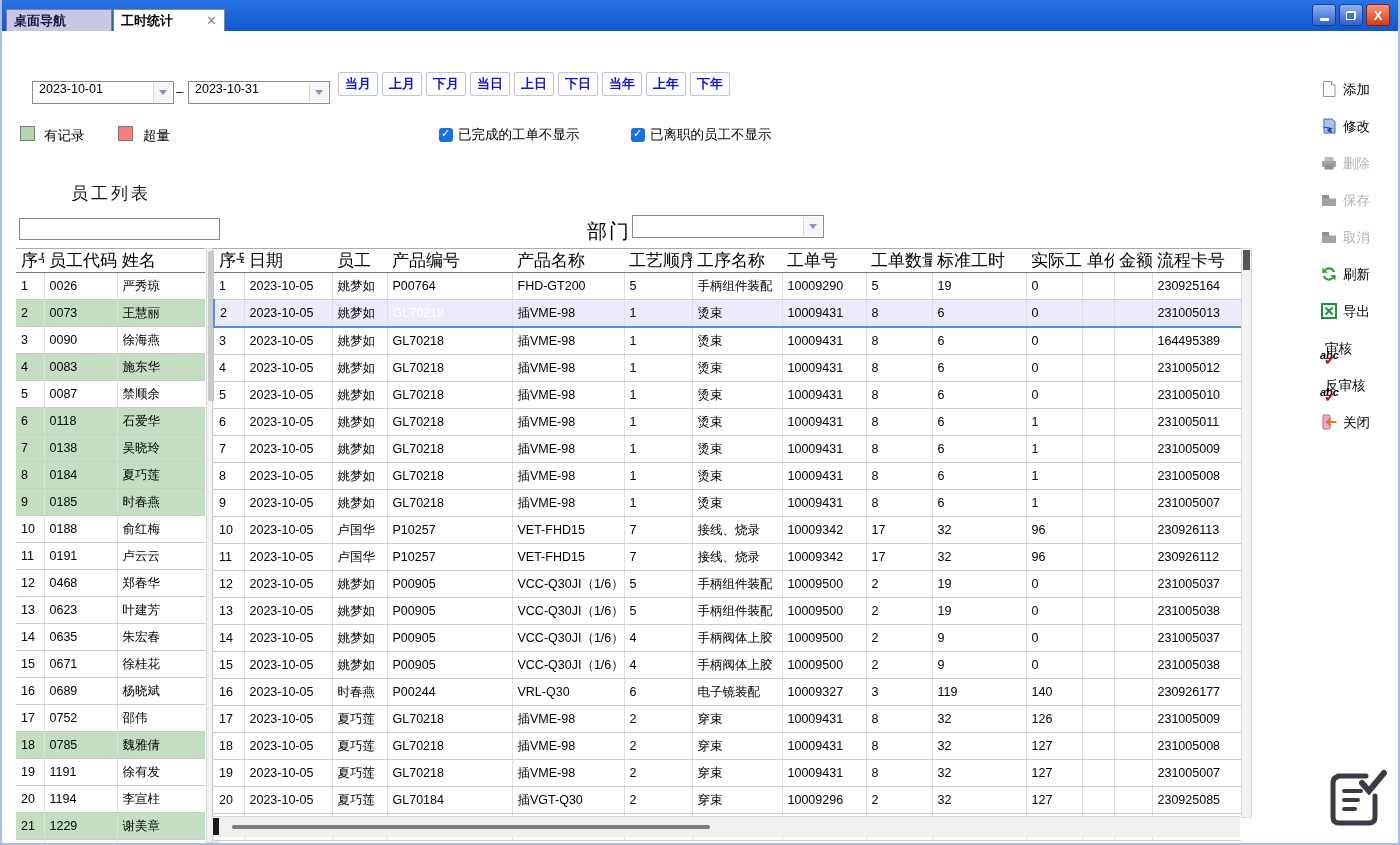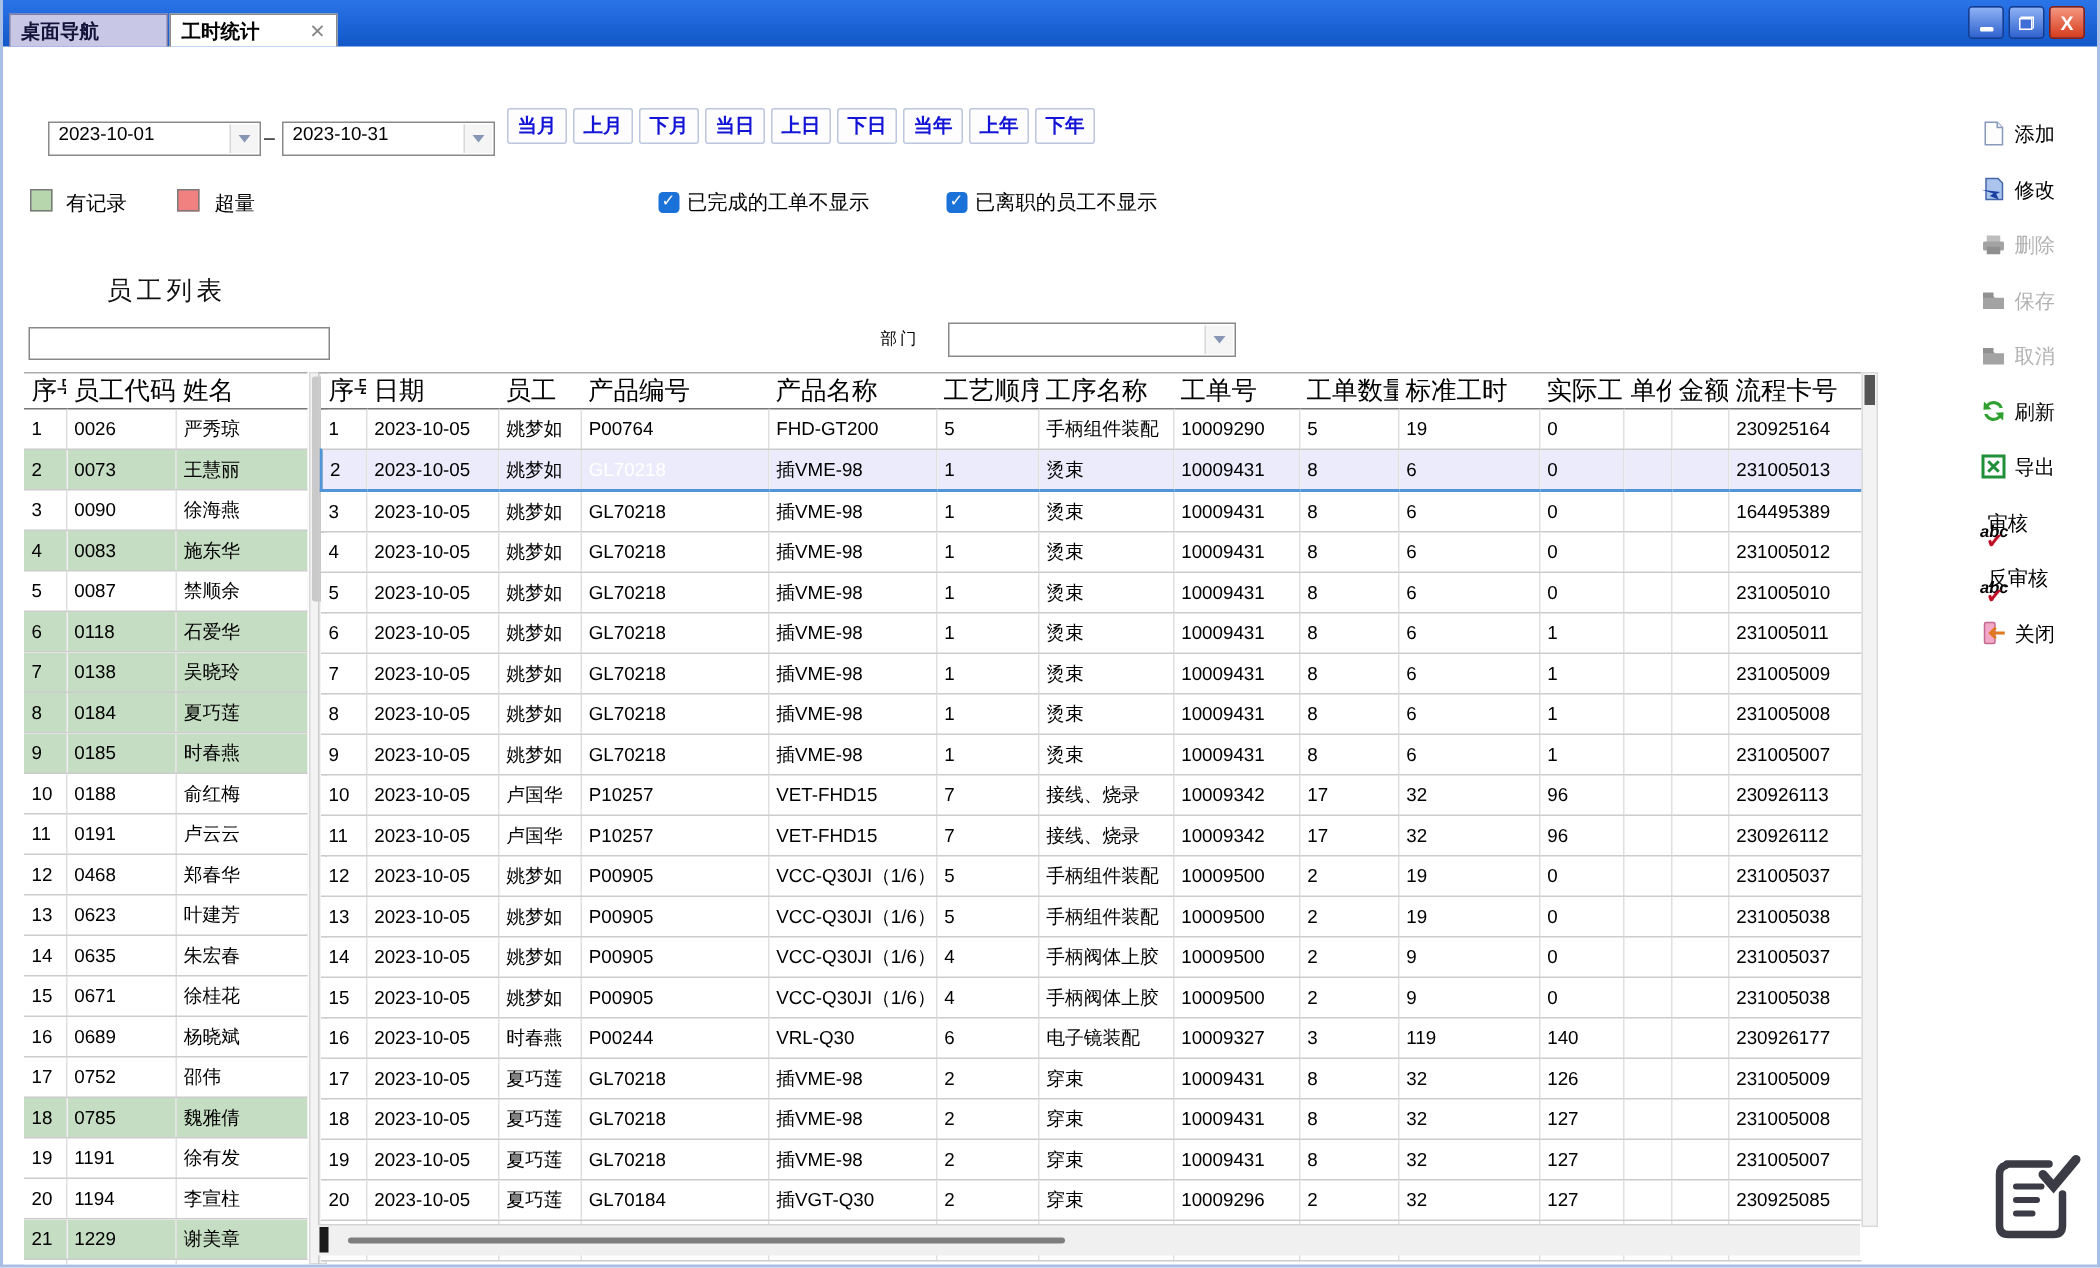--- a/index.html
+++ b/index.html
@@ -41,21 +41,21 @@
   .cb::after{content:"\2713";position:absolute;left:2px;top:-1px;color:#fff;font-size:11px;font-weight:bold;}
   
   .panel-title{font-size:17px;letter-spacing:3px;color:#111;text-align:center;}
   .employee-panel{position:absolute;left:2px;top:182px;width:205px;bottom:0;margin-left:12px;}
   .emp-search{position:absolute;top:36px;left:3px;width:201px;height:22px;border:1px solid #888;box-sizing:border-box;font-size:12.5px;padding:0 4px;font-family:inherit;}
   .emp-table-wrap{position:absolute;top:66px;left:0;width:189px;bottom:0;overflow:hidden;border-top:1px solid #aaa;}
   .emp-scrollbar{position:absolute;top:66px;left:190px;width:12px;bottom:0;background:#f3f3f3;border:1px solid #d9d9d9;box-sizing:border-box;}
   .emp-scrollbar .thumb{position:absolute;top:2px;left:1px;right:1px;height:150px;background:#c9c9c9;border-radius:2px;}
   .wage-panel{position:absolute;left:210px;top:182px;width:1040px;bottom:0;}
   .dept-row{position:absolute;top:33px;left:0;width:100%;height:25px;}
-  .dept-label{position:absolute;left:375px;top:3px;font-size:11px;letter-spacing:2px;}
+  .dept-label{position:absolute;left:375px;top:3px;font-size:20px;letter-spacing:2px;}
   .wage-table-wrap{position:absolute;top:66px;left:0;width:1028px;bottom:0;overflow:hidden;border-top:1px solid #aaa;border-left:1px solid #ccc;}
   .wage-vscroll{position:absolute;top:66px;left:1029px;width:11px;height:570px;background:#f3f3f3;border:1px solid #dadada;box-sizing:border-box;}
   .wage-vscroll .thumb{position:absolute;top:1px;left:1px;right:1px;height:20px;background:#555;}
   .wage-hscroll{position:absolute;top:634px;left:0;width:1028px;height:20px;background:#f0f0f0;border-top:1px solid #d5d5d5;}
   .wage-hscroll .corner{position:absolute;left:1px;top:1px;width:6px;height:17px;background:#1a1a1a;}
   .wage-hscroll .thumb{position:absolute;left:20px;top:8px;width:478px;height:4px;background:#7e7e7e;border-radius:2px;}
   
   table{border-collapse:collapse;table-layout:fixed;width:100%;}
   th{height:20px;font-weight:normal;font-size:17px;text-align:left;padding:0 0 0 5px;
      border-bottom:1px solid #777;white-space:nowrap;overflow:hidden;background:#fff;}

